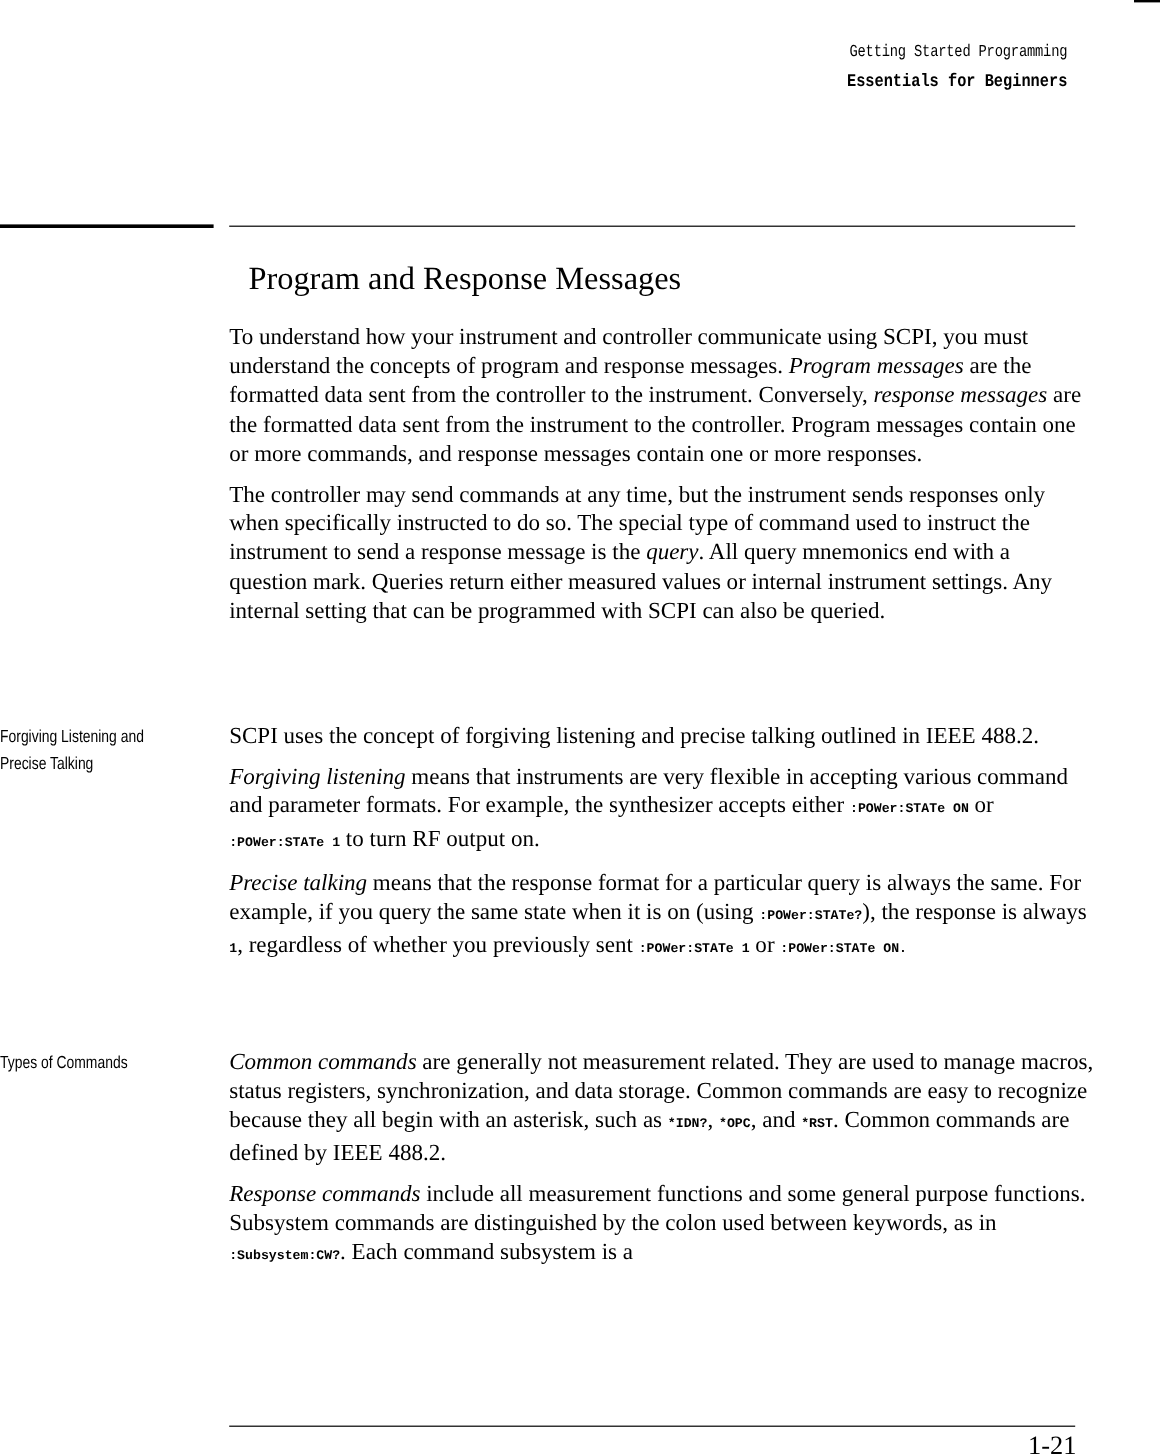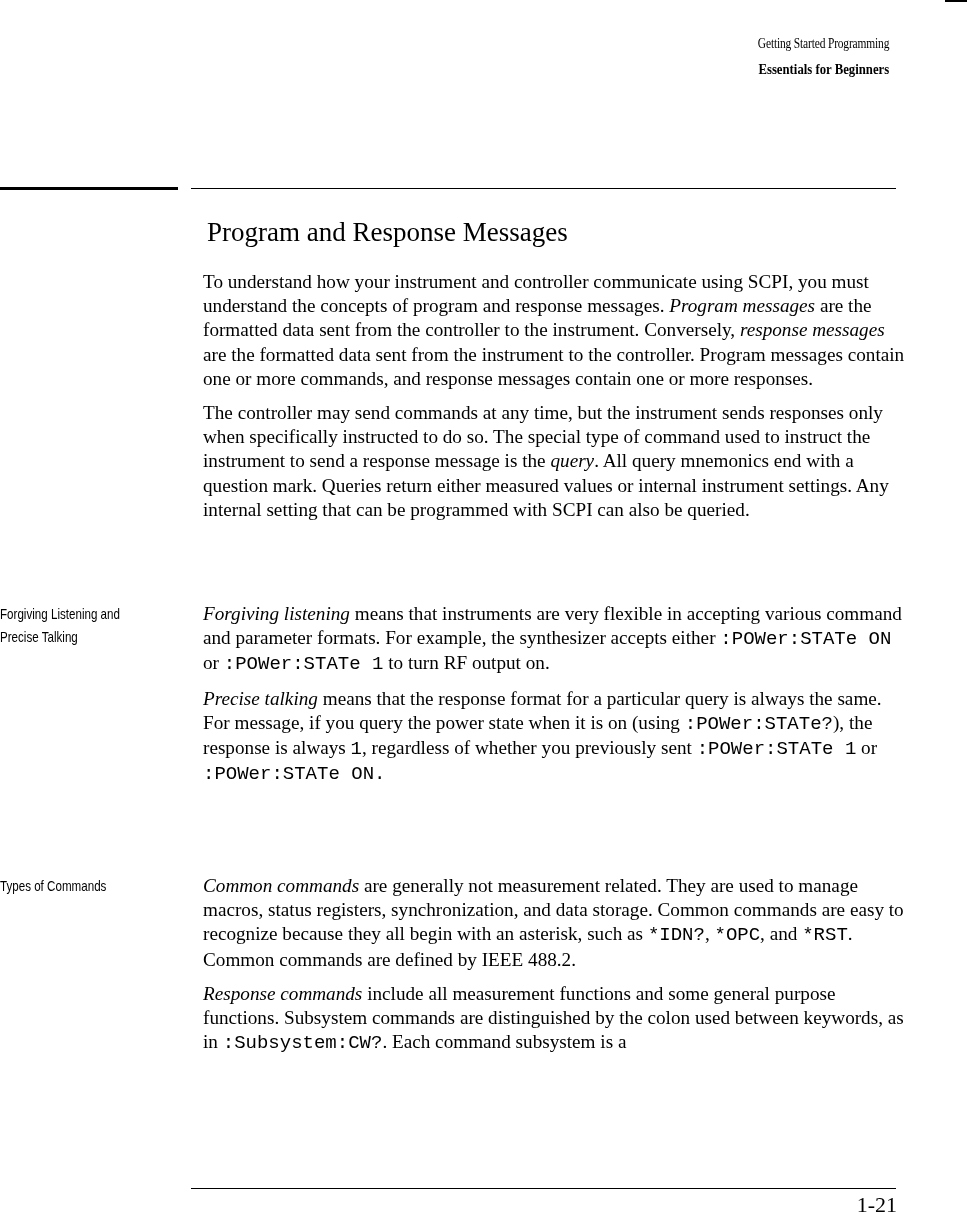--- a/index.html
+++ b/index.html
@@ -1,27 +1,27 @@
 <!DOCTYPE html>
 <html><head>
 <meta charset="utf-8">
 <style>
   html, body { margin: 0; padding: 0; background: #ffffff; }
   body { width: 967px; height: 1212px; position: relative; overflow: hidden; color: #000; font-family: "Liberation Serif", serif; }
   .corner-mark { position: absolute; left: 945px; top: 0; width: 22px; height: 2px; background: #000; }
-  .running-head { position: absolute; right: 78px; top: 33px; text-align: right; font-family: Liberation Serif, serif; }
+  .running-head { position: absolute; right: 78px; top: 33px; text-align: right; font-family: Liberation Mono, monospace; }
   .running-head .chapter { font-size: 14px; letter-spacing: -0.2px; transform: scaleX(0.82); transform-origin: right; display: block; line-height: 22px; }
   .running-head .section { font-size: 15px; font-weight: bold; transform: scaleX(0.85); transform-origin: right; display: block; line-height: 28px; }
   .rule-thick { position: absolute; left: 0; top: 187px; width: 178px; height: 3px; background: #000; }
   .rule-thin { position: absolute; left: 191px; top: 188px; width: 705px; height: 1px; background: #000; }
   .page-title { position: absolute; left: 191px; top: 201px; font-size: 27px; margin: 16px; font-weight: normal; white-space: nowrap; }
   .body-text { position: absolute; left: 191px; width: 720px; font-size: 19.2px; line-height: 24.2px; }
-  .body-text p { margin: 0 0 10px 12px; }
+  .body-text p { margin: 0 0 10px 0; }
   .body-text em { font-style: italic; }
-  .body-text code { font-family: "Liberation Mono", monospace; font-weight: normal; font-size: 19px; }
+  .body-text code { font-family: "Liberation Mono", monospace; font-weight: bold; font-size: 11px; }
   .side-label { position: absolute; left: 0; width: 170px; font-family: "Liberation Sans", sans-serif; font-size: 14.5px; line-height: 23px; transform: scaleX(0.8); transform-origin: left; white-space: nowrap; }
   .footer-rule { position: absolute; left: 191px; top: 1188px; width: 705px; height: 1px; background: #000; }
   .page-number { position: absolute; right: 70px; top: 1192px; font-size: 22px; }
 </style>
 </head>
 <body>
 
 <div class="corner-mark"></div>
 
 <div class="running-head">
@@ -38,22 +38,23 @@
   <p><span>To understand how your instrument and controller communicate using SCPI, you must understand the concepts of program and response messages. </span><em>Program messages</em><span> are the formatted data sent from the controller to the instrument.  Conversely, </span><em>response messages</em><span> are the formatted data sent from the instrument to the controller.  Program messages contain one or more commands, and response messages contain one or more responses.</span></p>
   <p><span>The controller may send commands at any time, but the instrument sends responses only when specifically instructed to do so.  The special type of command used to instruct the instrument to send a response message is the </span><em>query</em><span>.  All query mnemonics end with a question mark.  Queries return either measured values or internal instrument settings.  Any internal setting that can be programmed with SCPI can also be queried.</span></p>
 </div>
 
 <div class="side-label" style="top:603px;">
   <div>Forgiving Listening and</div>
   <div>Precise Talking</div>
 </div>
 
 <div class="body-text" style="top:602px;">
+  <p>SCPI uses the concept of forgiving listening and precise talking outlined in IEEE 488.2.</p>
   <p><em>Forgiving listening</em><span> means that instruments are very flexible in accepting various command and parameter formats.  For example, the synthesizer accepts either </span><code>:POWer:STATe ON</code><span> or </span><code>:POWer:STATe 1</code><span> to turn RF output on.</span></p>
-  <p><em>Precise talking</em><span> means that the response format for a particular query is always the same.  For message, if you query the power state when it is on (using </span><code>:POWer:STATe?</code><span>), the response is always </span><code>1</code><span>, regardless of whether you previously sent </span><code>:POWer:STATe 1</code><span> or </span><code>:POWer:STATe ON.</code></p>
+  <p><em>Precise talking</em><span> means that the response format for a particular query is always the same.  For example, if you query the same state when it is on (using </span><code>:POWer:STATe?</code><span>), the response is always </span><code>1</code><span>, regardless of whether you previously sent </span><code>:POWer:STATe 1</code><span> or </span><code>:POWer:STATe ON.</code></p>
 </div>
 
 <div class="side-label" style="top:875px;">
   <div>Types of Commands</div>
 </div>
 
 <div class="body-text" style="top:874px;">
   <p><em>Common commands</em><span> are generally not measurement related.  They are used to manage macros, status registers, synchronization, and data storage.  Common commands are easy to recognize because they all begin with an asterisk, such as </span><code>*IDN?</code><span>, </span><code>*OPC</code><span>, and </span><code>*RST</code><span>.  Common commands are defined by IEEE 488.2.</span></p>
   <p><em>Response commands</em><span> include all measurement functions and some general purpose functions.  Subsystem commands are distinguished by the colon used between keywords, as in </span><code>:Subsystem:CW?</code><span>.  Each command subsystem is a</span></p>
 </div>

